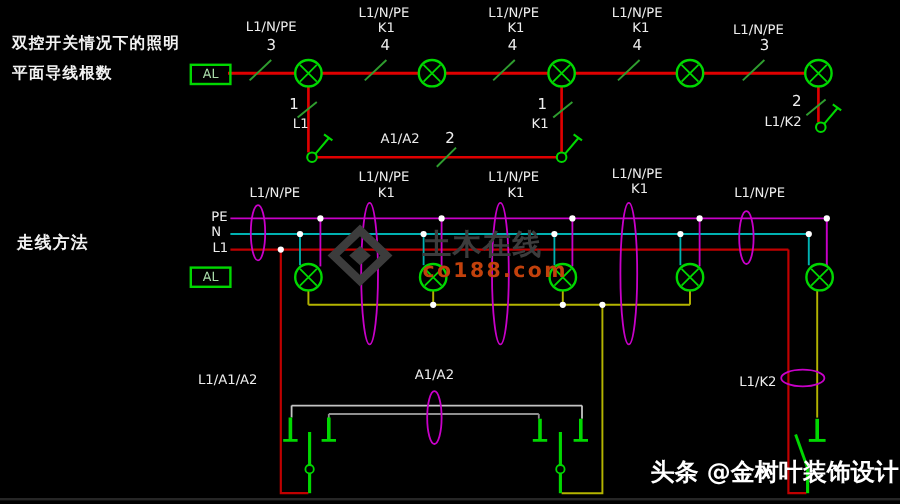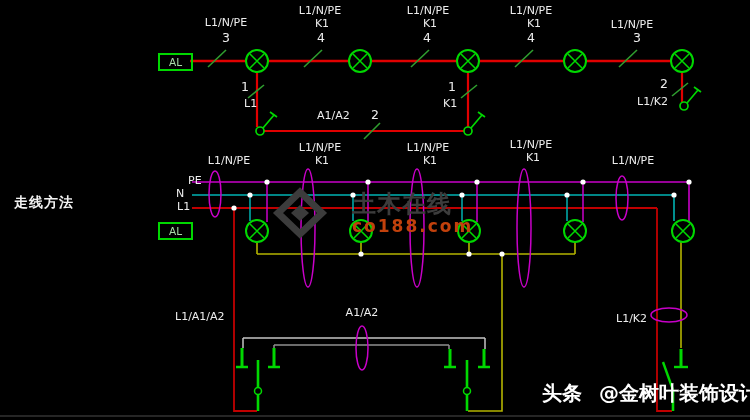--- a/index.html
+++ b/index.html
@@ -8,21 +8,21 @@
   svg{position:absolute;left:0;top:0;}
   .lbl{position:absolute;font-size:11px;color:#ededed;white-space:nowrap;line-height:1;}
   .ctr{transform:translateX(-50%);padding-left:16px;}
   .cnt{font-size:12.5px;}
   .ttl{position:absolute;font-size:13px;font-weight:bold;color:#f2f2f2;letter-spacing:1px;white-space:nowrap;}
   .albox{position:absolute;width:31px;height:14px;border:2px solid #00d800;
          color:#a9dca9;font-size:10.5px;display:flex;align-items:center;justify-content:center;line-height:1;}
   .wm-name{position:absolute;font-size:24px;font-weight:bold;color:#3c3c3c;letter-spacing:1px;white-space:nowrap;}
   .wm-url{position:absolute;font-size:17px;font-weight:bold;color:#c2410c;letter-spacing:2px;white-space:nowrap;}
   .credit{position:absolute;left:542px;top:380px;font-size:20px;font-weight:bold;color:#fff;white-space:nowrap;}
-  .credit .src{font-weight:900;margin-right:17px;}
+  .credit .src{font-weight:900;margin-right:7px;}
   .botline{position:absolute;left:0;top:415px;width:750px;height:2px;background:#262626;}
 </style>
 </head>
 <body>
 
 <div id="stage">
 
   <svg width="750" height="420" viewBox="0 0 750 420">
 
     <g fill="none">
@@ -189,20 +189,22 @@
         <circle cx="502" cy="254" r="2.6"></circle>
       </g>
     </g>
 
     <g>
       <polygon points="300,192 322,213 300,234 278,213" fill="none" stroke="#3c3c3c" stroke-width="7"></polygon>
       <polygon points="300,205 309,213 300,221 291,213" fill="#3c3c3c"></polygon>
     </g>
   </svg>
 
+  <div class="ttl" style="left:10px;top:27px">双控开关情况下的照明</div>
+  <div class="ttl" style="left:10px;top:52px">平面导线根数</div>
   <div class="ttl" style="left:14px;top:194px;font-size:14px">走线方法</div>
 
   <div class="albox" style="left:158px;top:53px">
     <span>AL</span>
   </div>
   <div class="albox" style="left:158px;top:222px">
     <span>AL</span>
   </div>
 
   <div class="lbl ctr" style="left:218px;top:17px">L1/N/PE</div>
@@ -228,38 +230,38 @@
 
   <div class="lbl" style="left:317px;top:110px">A1/A2</div>
   <div class="lbl cnt" style="left:371px;top:109px">2</div>
 
   <div class="lbl cnt" style="left:448px;top:81px">1</div>
   <div class="lbl" style="left:443px;top:98px">K1</div>
 
   <div class="lbl cnt" style="left:660px;top:78px">2</div>
   <div class="lbl" style="left:637px;top:96px">L1/K2</div>
 
-  <div class="lbl" style="left:188px;top:175px">PE</div>
+  <div class="lbl" style="left:176px;top:175px">PE</div>
   <div class="lbl" style="left:176px;top:188px">N</div>
   <div class="lbl" style="left:177px;top:201px">L1</div>
 
   <div class="lbl ctr" style="left:221px;top:155px">L1/N/PE</div>
 
   <div class="lbl ctr" style="left:312px;top:142px">L1/N/PE</div>
   <div class="lbl ctr" style="left:314px;top:155px">K1</div>
 
   <div class="lbl ctr" style="left:420px;top:142px">L1/N/PE</div>
   <div class="lbl ctr" style="left:422px;top:155px">K1</div>
 
   <div class="lbl ctr" style="left:523px;top:139px">L1/N/PE</div>
   <div class="lbl ctr" style="left:525px;top:152px">K1</div>
 
   <div class="lbl ctr" style="left:625px;top:155px">L1/N/PE</div>
 
-  <div class="lbl" style="left:175px;top:311px">L1/A1/A2</div>
+  <div class="lbl" style="left:165px;top:311px">L1/A1/A2</div>
   <div class="lbl ctr" style="left:354px;top:307px">A1/A2</div>
   <div class="lbl" style="left:616px;top:313px">L1/K2</div>
 
   <div class="wm-name" style="left:352px;top:188px">土木在线</div>
   <div class="wm-url" style="left:352px;top:216px">co188.com</div>
   <div class="credit">
     <span class="src">头条</span><span>@金树叶装饰设计</span>
   </div>
 
   <div class="botline"></div>

